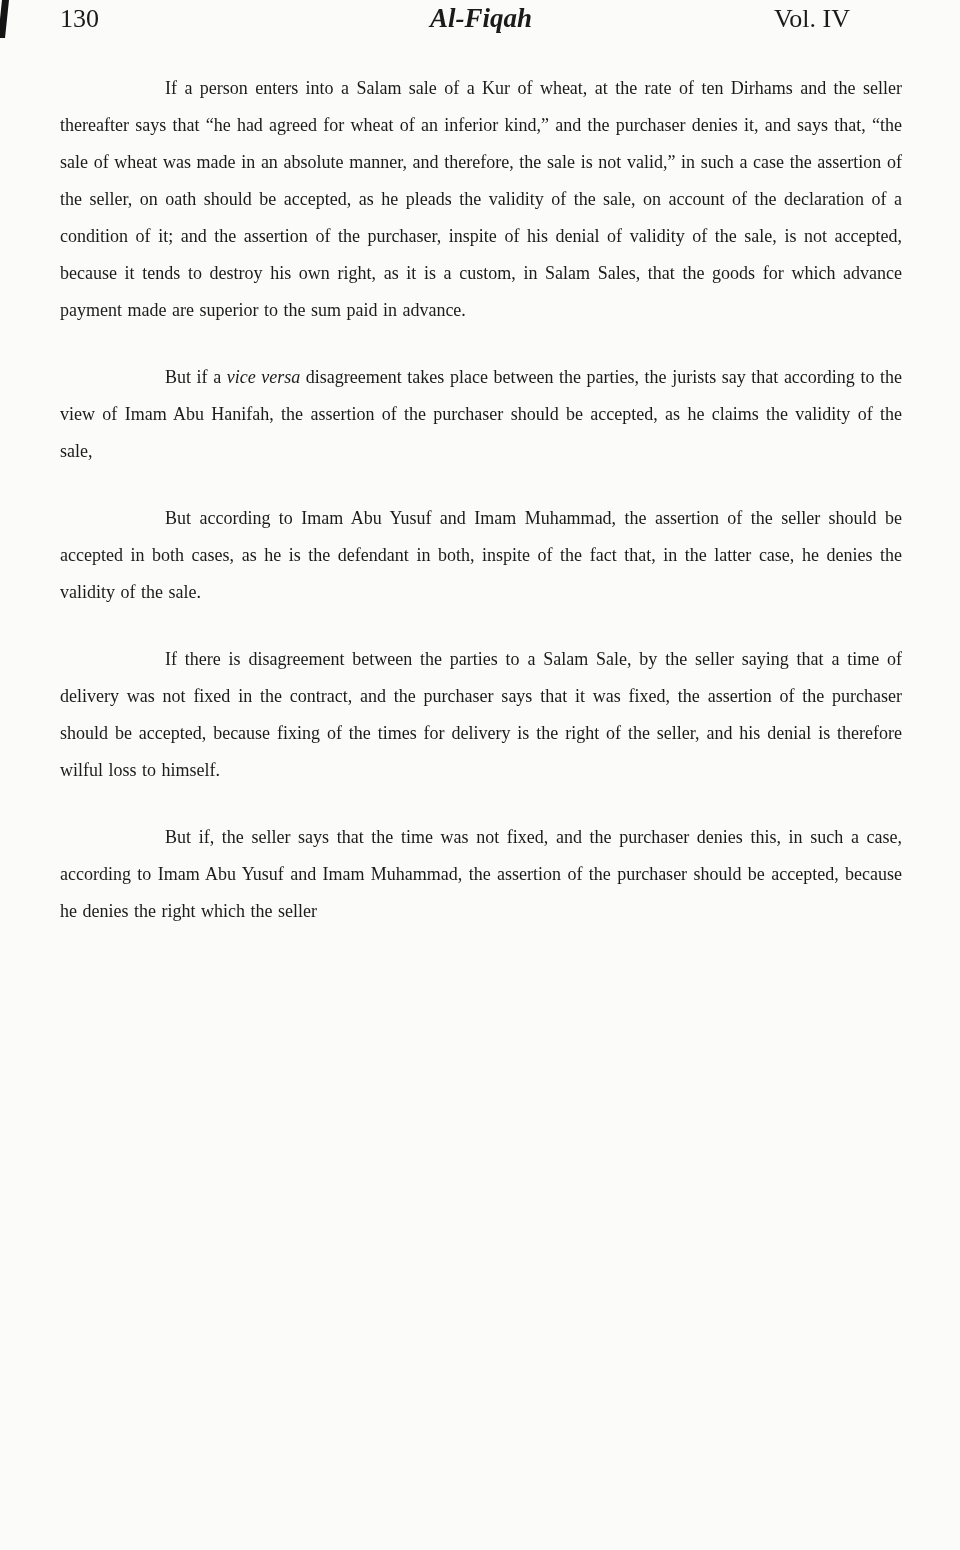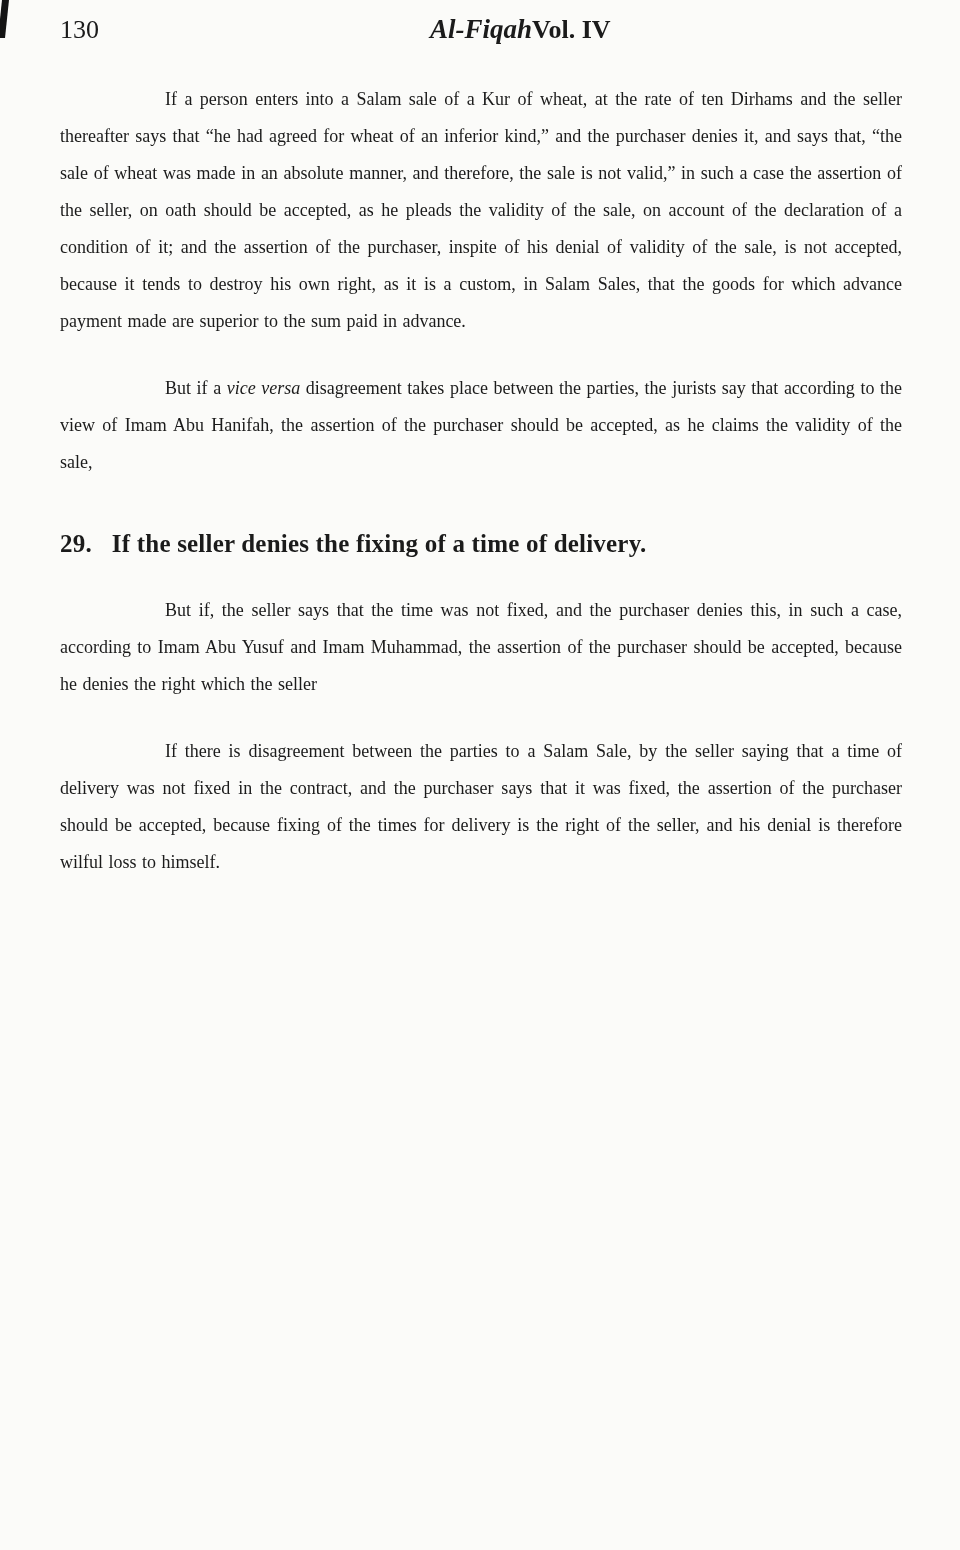--- a/index.html
+++ b/index.html
@@ -12,21 +12,21 @@
     background: #fbfbf9;
     font-family: "Liberation Serif", "DejaVu Serif", serif;
     color: #1b1b1b;
     overflow: hidden;
     position: relative;
   }
   .page {
     box-sizing: border-box;
     width: 960px;
     height: 1550px;
-    padding: 14px 58px 0 60px;
+    padding: 3px 58px 0 60px;
     position: relative;
   }
   .scan-artifact {
     position: absolute;
     left: 0;
     top: 0;
     width: 7px;
     height: 38px;
     background: #141414;
     transform: skewX(-6deg);
@@ -41,23 +41,22 @@
   .page-number {
     text-align: left;
   }
   .book-title {
     font-style: italic;
     font-weight: bold;
     font-size: 27px;
     text-align: right;
   }
   .volume-label {
-    text-align: left;
+    text-align: right;
     padding-right: 52px;
-    font-weight: bold;
   }
   .section-heading {
     font-size: 25px;
     font-weight: bold;
     margin: 44px 0 0 0;
     line-height: 37px;
     letter-spacing: 0.2px;
   }
   .section-heading .num {
     margin-right: 20px;
@@ -90,22 +89,22 @@
     <span class="volume-label">Vol. IV</span>
   </header>
 
   <main>
 
 
     <p class="para">If a person enters into a Salam sale of a Kur of wheat, at the rate of ten Dirhams and the seller thereafter says that “he had agreed for wheat of an inferior kind,” and the purchaser denies it, and says that, “the sale of wheat was made in an absolute manner, and therefore, the sale is not valid,” in such a case the assertion of the seller, on oath should be accepted, as he pleads the validity of the sale, on account of the declaration of a condition of it; and the assertion of the purchaser, inspite of his denial of validity of the sale, is not accepted, because it tends to destroy his own right, as it is a custom, in Salam Sales, that the goods for which advance payment made are superior to the sum paid in advance.</p>
 
     <p class="para"><span>But if a </span><em>vice versa</em><span> disagreement takes place between the parties, the jurists say that according to the view of Imam Abu Hanifah, the assertion of the purchaser should be accepted, as he claims the validity of the sale,</span></p>
 
+    <p class="para">But according to Imam Abu Yusuf and Imam Muhammad, the assertion of the seller should be accepted in both cases, as he is the defendant in both, inspite of the fact that, in the latter case, he denies the validity of the sale.</p>
 
-    <h2 class="section-heading"><span class="num">29.</span><span>If the seller denies the fixing of a time of delivery.</span></h2>
+
+    <p class="para">If there is disagreement between the parties to a Salam Sale, by the seller saying that a time of delivery was not fixed in the contract, and the purchaser says that it was fixed, the assertion of the purchaser should be accepted, because fixing of the times for delivery is the right of the seller, and his denial is therefore wilful loss to himself.</p>
 
     <p class="para">But if, the seller says that the time was not fixed, and the purchaser denies this, in such a case, according to Imam Abu Yusuf and Imam Muhammad, the assertion of the purchaser should be accepted, because he denies the right which the seller</p>
-
-    <p class="para">If there is disagreement between the parties to a Salam Sale, by the seller saying that a time of delivery was not fixed in the contract, and the purchaser says that it was fixed, the assertion of the purchaser should be accepted, because fixing of the times for delivery is the right of the seller, and his denial is therefore wilful loss to himself.</p>
 
   </main>
 
 </div>
 
 </body></html>

